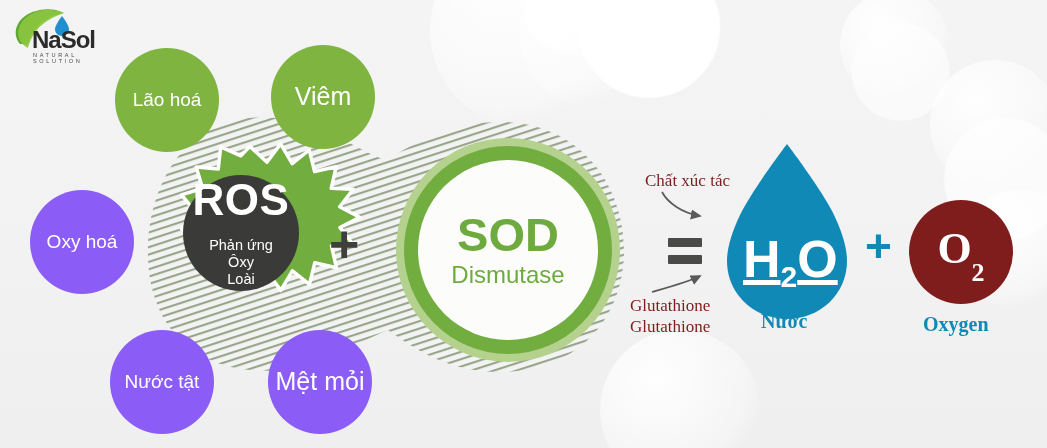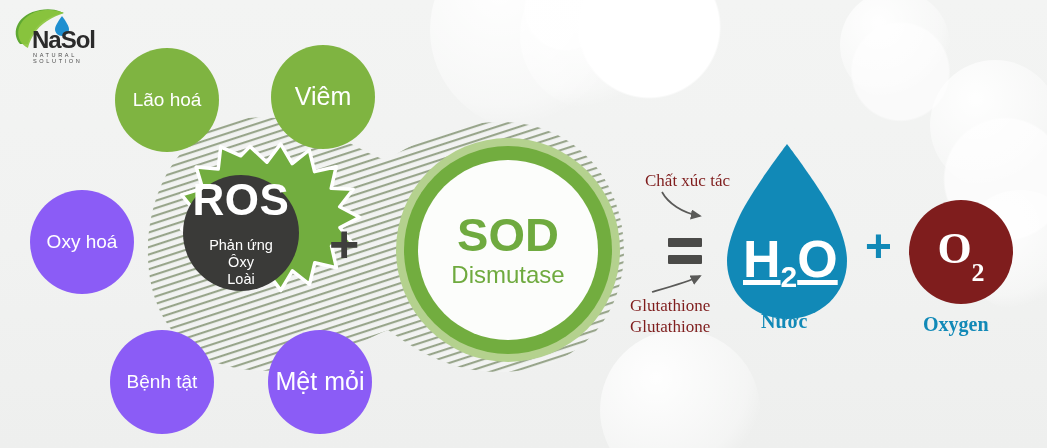--- a/index.html
+++ b/index.html
@@ -154,21 +154,21 @@
       <div class="sat dark" style="left: 115px; top: 48px; width: 104px; height: 104px; font-size: 19px;">
         <span>Lão hoá</span>
       </div>
       <div class="sat dark" style="left: 271px; top: 45px; width: 104px; height: 104px; font-size: 25px;">
         <span>Viêm</span>
       </div>
       <div class="sat light" style="left: 30px; top: 190px; width: 104px; height: 104px; font-size: 19px;">
         <span>Oxy hoá</span>
       </div>
       <div class="sat light" style="left: 110px; top: 330px; width: 104px; height: 104px; font-size: 19px;">
-        <span>Bệnh tật</span>
+        <span>Nước tật</span>
       </div>
       <div class="sat light" style="left: 268px; top: 330px; width: 104px; height: 104px; font-size: 25px;">
         <span>Mệt mỏi</span>
       </div>
     </div>
 
   <div id="equals" style="left:668px;top:238px;">
     <i style="width:34px;height:9px;"></i>
     <i style="width:34px;height:9px;margin-top:8px;"></i>
   </div>

